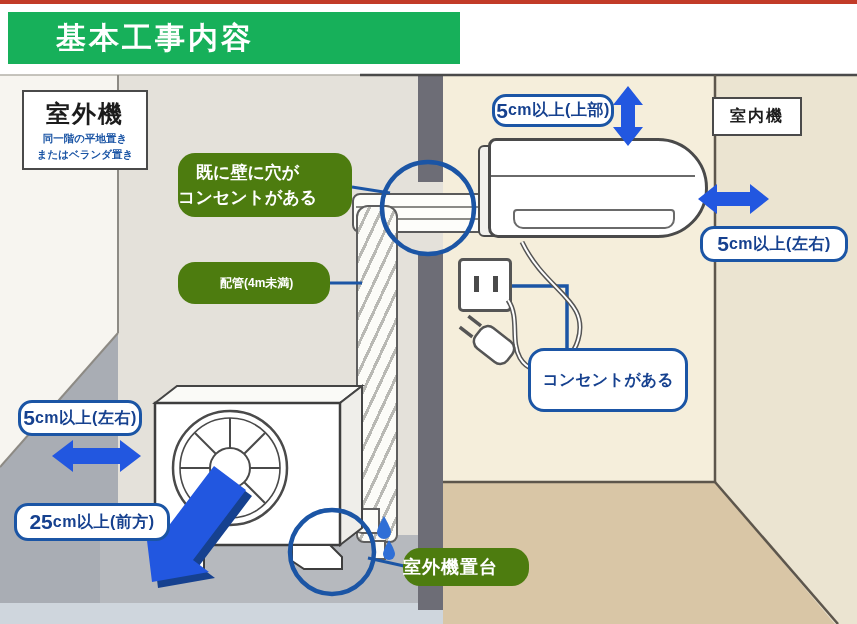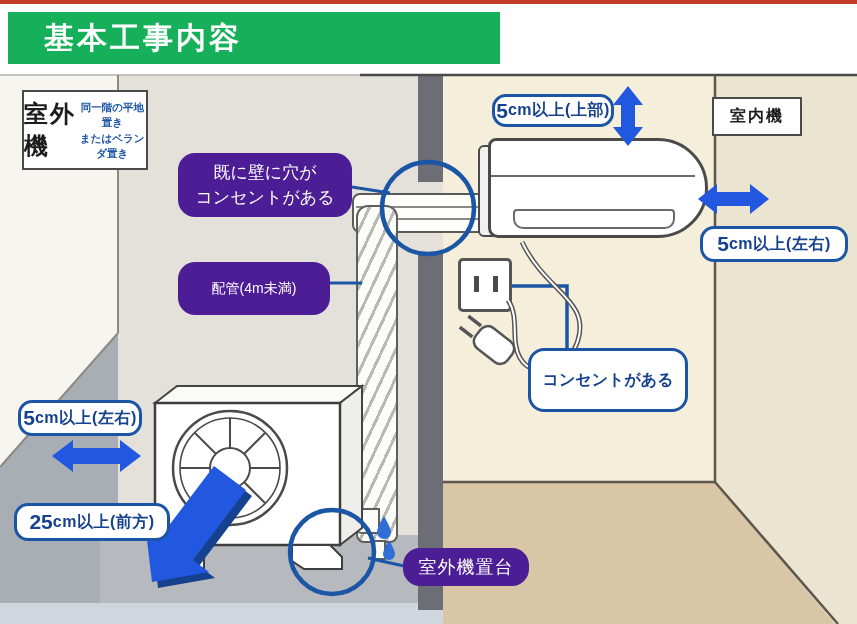--- a/index.html
+++ b/index.html
@@ -1,23 +1,23 @@
 <!DOCTYPE html>
 <html><head>
 <meta charset="utf-8">
 <style>
   html,body{margin:0;padding:0;background:#fff;}
   body{width:857px;height:624px;position:relative;overflow:hidden;
        font-family:"Liberation Sans","DejaVu Sans",sans-serif;}
   .abs{position:absolute;}
   
   #top-line{left:0;top:0;width:857px;height:4px;background:#c23b28;}
-  #banner{left:8px;top:12px;width:492px;height:52px;background:#17b05a;
+  #banner{left:8px;top:12px;width:452px;height:52px;background:#17b05a;
           color:#fff;font-size:30px;font-weight:bold;line-height:52px;
-          padding-left:36px;box-sizing:border-box;letter-spacing:3px;}
+          padding-left:48px;box-sizing:border-box;letter-spacing:3px;}
   
   #outdoor-bg{left:0;top:75px;width:443px;height:549px;background:#e4e1da;}
   #indoor-wall{left:443px;top:75px;width:414px;height:549px;background:#f5eedb;}
   #indoor-floor{left:443px;top:75px;width:414px;height:549px;background:#d9c6a6;
       clip-path:polygon(0px 407px,272px 407px,395px 549px,320px 549px,0px 549px);}
   #right-wall{left:443px;top:75px;width:414px;height:549px;background:#ebe4d1;
       clip-path:polygon(272px 0px,414px 0px,414px 549px,392px 549px,272px 407px);}
   #left-white-wall{left:0;top:75px;width:120px;height:549px;background:#f7f5f0;
       clip-path:polygon(0px 0px,118px 0px,118px 258px,0px 392px);}
   #left-gray-wedge{left:0;top:75px;width:120px;height:549px;background:#a9adb4;
@@ -44,39 +44,39 @@
   #indoor-unit .seam{position:absolute;left:0;right:10px;top:34px;height:0;
       border-top:2px solid #6a6a6a;}
   #indoor-unit .vent{position:absolute;left:22px;right:30px;bottom:6px;height:16px;
       border:2px solid #6a6a6a;border-radius:4px 4px 10px 10px;}
   #indoor-unit-cap{left:478px;top:145px;width:16px;height:92px;background:#f2f1ed;
       border:2px solid #4a4a4a;border-radius:6px 0 0 6px;box-sizing:border-box;}
   #outlet{left:458px;top:258px;width:54px;height:54px;background:#fff;
       border:3px solid #555;border-radius:5px;box-sizing:border-box;}
   #outlet .slot{position:absolute;top:15px;width:5px;height:16px;background:#4a4a4a;}
   
-  .pill-blue{background:#4c1d95;color:#fff;font-weight:normal;border-radius:17px;
-      display:flex;align-items:center;justify-content:center;text-align:center;
+  .pill-blue{background:#4d7c0f;color:#fff;font-weight:bold;border-radius:17px;
+      display:flex;align-items:center;justify-content:flex-start;text-align:center;
       box-sizing:border-box;}
   .pill-white{background:#fff;border:3px solid #1b55a5;color:#16418f;font-weight:bold;
       border-radius:14px;display:flex;align-items:center;justify-content:center;
       box-sizing:border-box;white-space:nowrap;}
   .pill-white .num{font-size:21px;}
   .pill-white .rest{font-size:16px;letter-spacing:0.5px;}
   .head-box{background:#fff;border:2px solid #4a4a4a;color:#1c1c1c;font-weight:bold;
-      display:flex;flex-direction:row;align-items:center;justify-content:center;
+      display:flex;flex-direction:column;align-items:center;justify-content:center;
       box-sizing:border-box;}
   #outdoor-head{left:22px;top:90px;width:126px;height:80px;}
   #outdoor-head .t{font-size:24px;letter-spacing:2px;}
   #outdoor-head .s{font-size:10.5px;color:#1b55a5;font-weight:bold;line-height:1.45;
       margin-top:1px;text-align:center;}
   #indoor-head{left:712px;top:97px;width:90px;height:39px;}
   #indoor-head .t{font-size:16px;letter-spacing:2px;}
   #hole-label{left:178px;top:153px;width:174px;height:64px;font-size:17px;line-height:1.5;}
-  #pipe-label{left:178px;top:262px;width:152px;height:53px;font-size:14px;}
+  #pipe-label{left:178px;top:262px;width:152px;height:42px;font-size:12px;padding-left:42px;}
   #stand-label{left:403px;top:548px;width:126px;height:38px;font-size:18px;letter-spacing:1px;}
   #clear-left{left:18px;top:400px;width:124px;height:36px;}
   #clear-front{left:14px;top:503px;width:156px;height:38px;}
   #clear-top{left:492px;top:94px;width:122px;height:33px;}
   #clear-right{left:700px;top:226px;width:148px;height:36px;}
   #outlet-label{left:528px;top:348px;width:160px;height:64px;border-radius:16px;
       flex-direction:column;font-size:16px;line-height:1.5;}
   
   #overlay{left:0;top:0;width:857px;height:624px;pointer-events:none;}
 </style>

